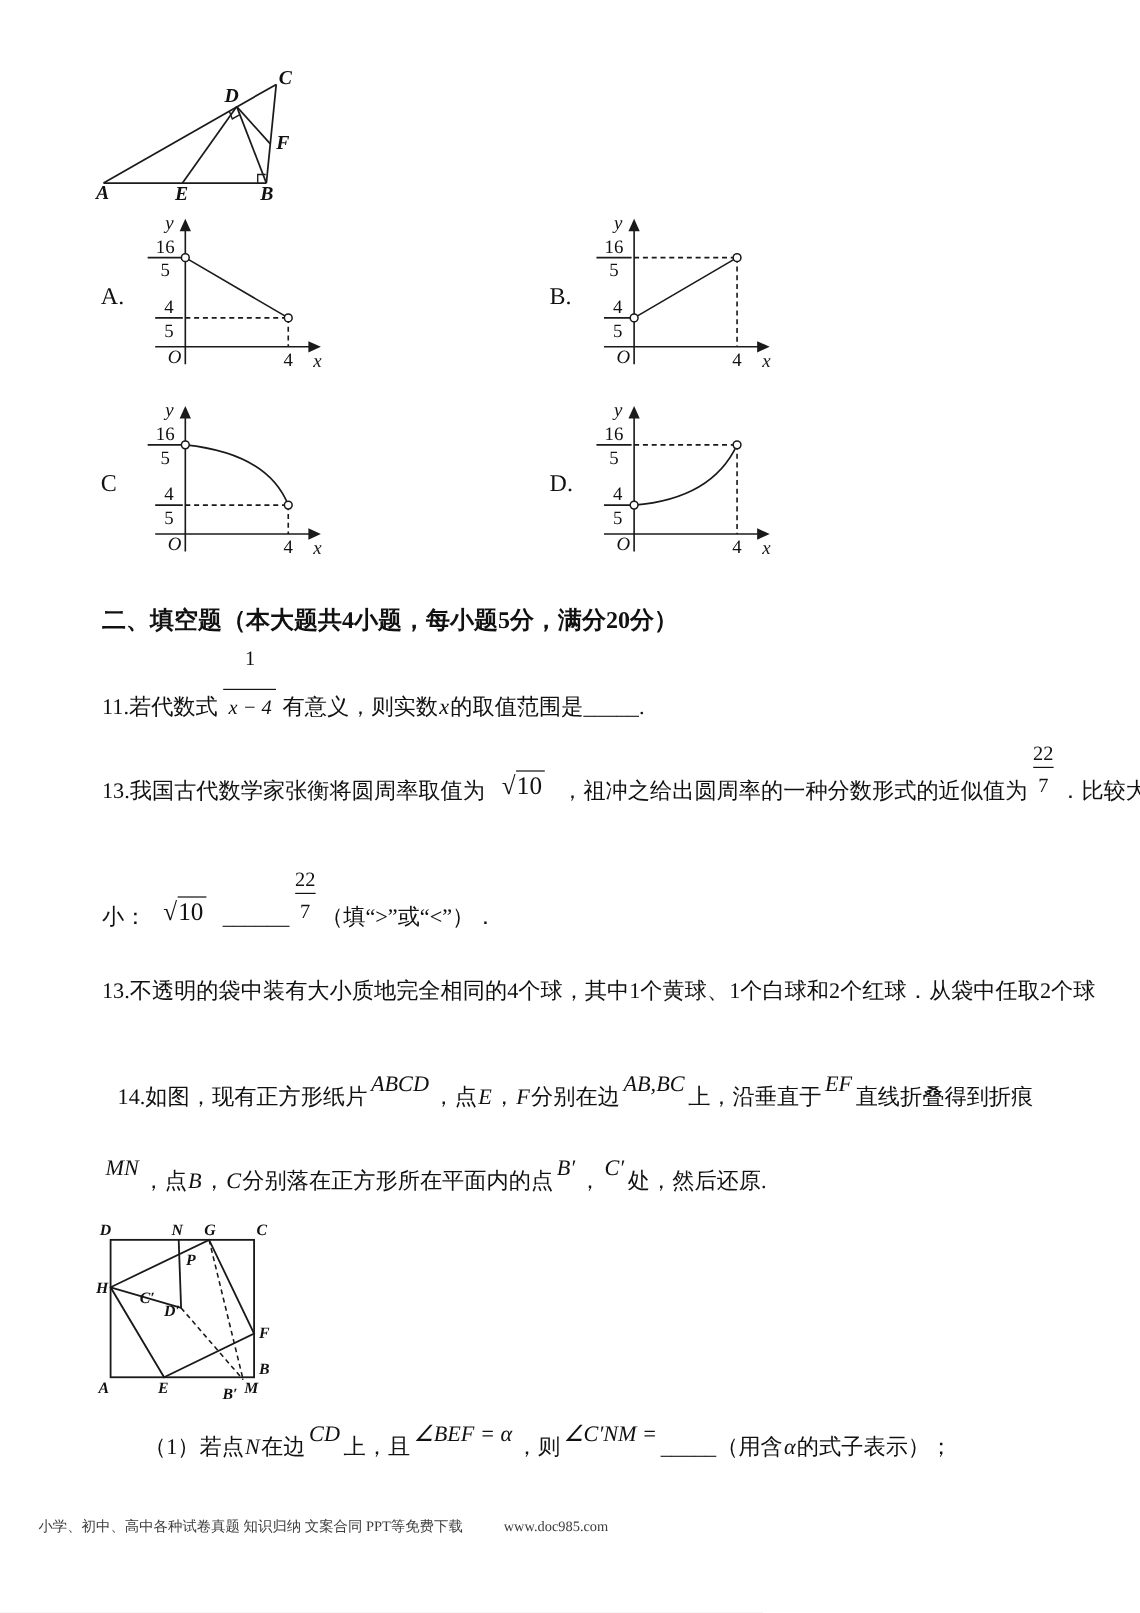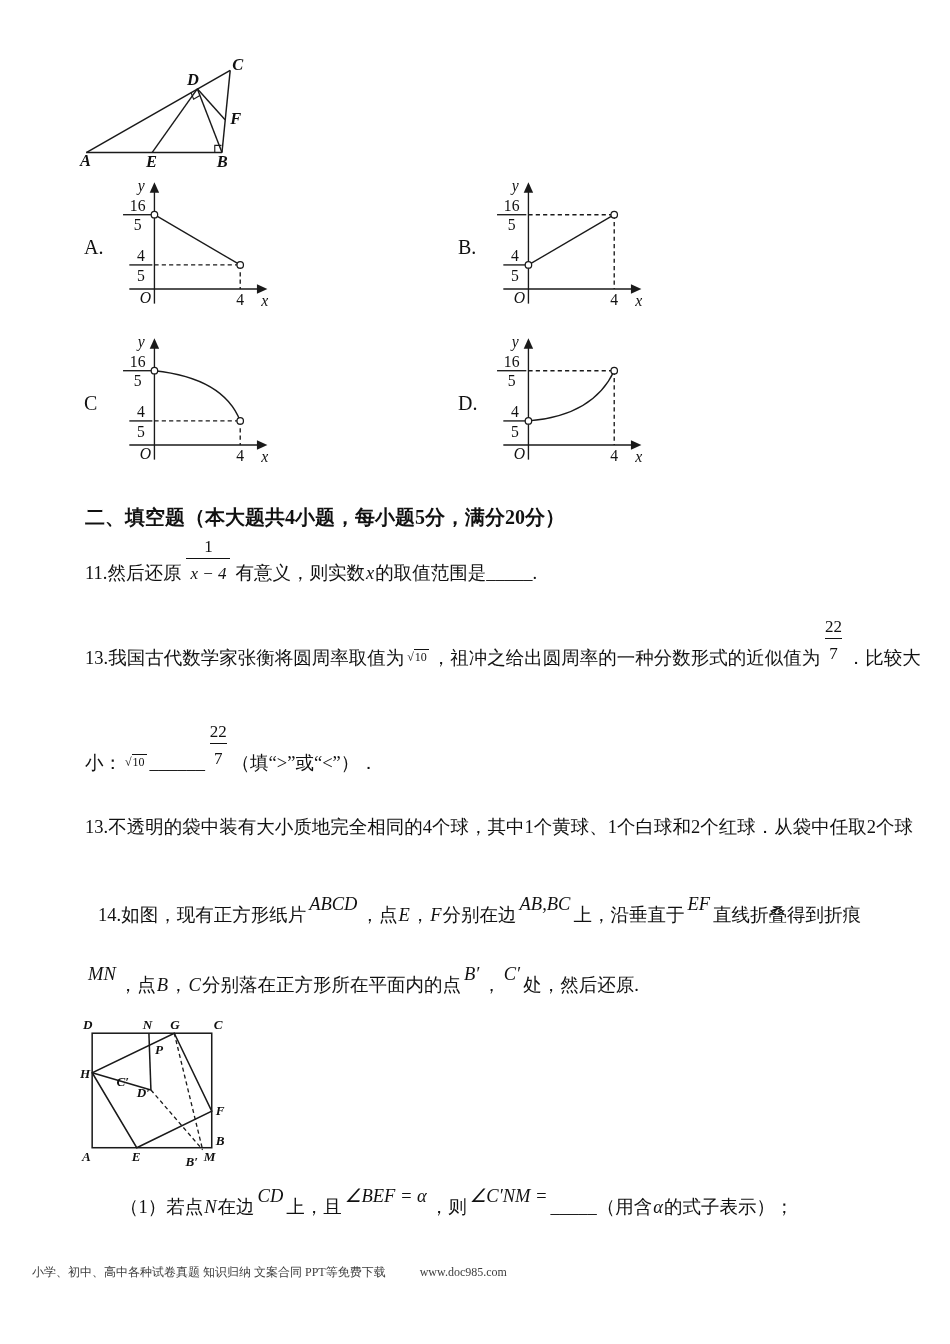--- a/index.html
+++ b/index.html
@@ -10,23 +10,23 @@
   .sec-title{font-size:20px;font-weight:bold;text-align:center;}
   .mi{font-style:italic;font-family:"Liberation Serif",serif;margin:0 1px;}
   .mr{font-style:italic;font-family:"Liberation Serif",serif;display:inline-block;
       position:relative;top:-11px;margin:0 3px;}
   .blank{letter-spacing:0px;}
   
   .ufrac{display:inline-block;position:relative;text-align:center;margin:0 5px;vertical-align:baseline;}
   .ufrac .den{display:inline-block;border-top:1.4px solid #111;padding:0 4px;font-size:17px;}
   .ufrac .num{position:absolute;bottom:88%;left:50%;transform:translateX(-50%);font-size:17px;}
   .ufrac.raised{top:-5px;}
-  .it{font-style:italic;}
+  .it{font-style:italic;margin-top:16px;}
   
-  .sqrt{display:inline-block;position:relative;top:-3px;margin:0 3px;font-size:12px;}
+  .sqrt{display:inline-block;position:relative;top:-3px;margin:0 14px;font-size:21px;}
   .sqrt .radend{border-top:1.5px solid #111;padding:0 2px 0 1px;}
   .opt{position:absolute;width:195px;height:140px;}
   .opt .letter{position:absolute;left:0;top:60px;font-size:20px;}
   .opt svg{position:absolute;left:22px;top:0;}
   svg text{font-family:"Liberation Serif",serif;}
   .figlabel{font-style:italic;font-weight:bold;}
   .footer{width:100%;text-align:left;font-size:12px;color:#3d3d3d;padding-left:32px;}
   .footer .gap{display:inline-block;width:34px;}
 </style>
 </head>
@@ -169,21 +169,21 @@
         <text x="33" y="81" text-anchor="middle">4</text>
         <text x="33" y="100" text-anchor="middle">5</text>
         <text x="128" y="123" text-anchor="middle">4</text>
       </g>
     </svg>
   </div>
 
   <div class="abs txt sec-title" style="left:85px;top:502px;">二、填空题（本大题共4小题，每小题5分，满分20分）</div>
 
   <div class="abs txt" style="left:85px;top:558px;">
-    <span>11.</span><span>然后还原</span><span class="ufrac"><span class="num">1</span><span class="den it">x − 4</span></span><span>有意义，则实数</span><span class="mi">x</span><span>的取值范围是</span><span class="blank">_____</span><span>.</span>
+    <span>11.</span><span>若代数式</span><span class="ufrac"><span class="num">1</span><span class="den it">x − 4</span></span><span>有意义，则实数</span><span class="mi">x</span><span>的取值范围是</span><span class="blank">_____</span><span>.</span>
   </div>
 
   <div class="abs txt" style="left:85px;top:643px;">
     <span>13.</span><span>我国古代数学家张衡将圆周率取值为</span><span class="sqrt"><span>√</span><span class="radend">10</span></span><span>，祖冲之给出圆周率的一种分数形式的近似值为</span><span class="ufrac raised"><span class="num">22</span><span class="den">7</span></span><span>．比较大</span>
   </div>
 
   <div class="abs txt" style="left:85px;top:748px;">
     <span>小：</span><span class="sqrt"><span>√</span><span class="radend">10</span></span><span class="blank">______</span><span class="ufrac raised"><span class="num">22</span><span class="den">7</span></span><span>（填“&gt;”或“&lt;”）．</span>
   </div>
 

